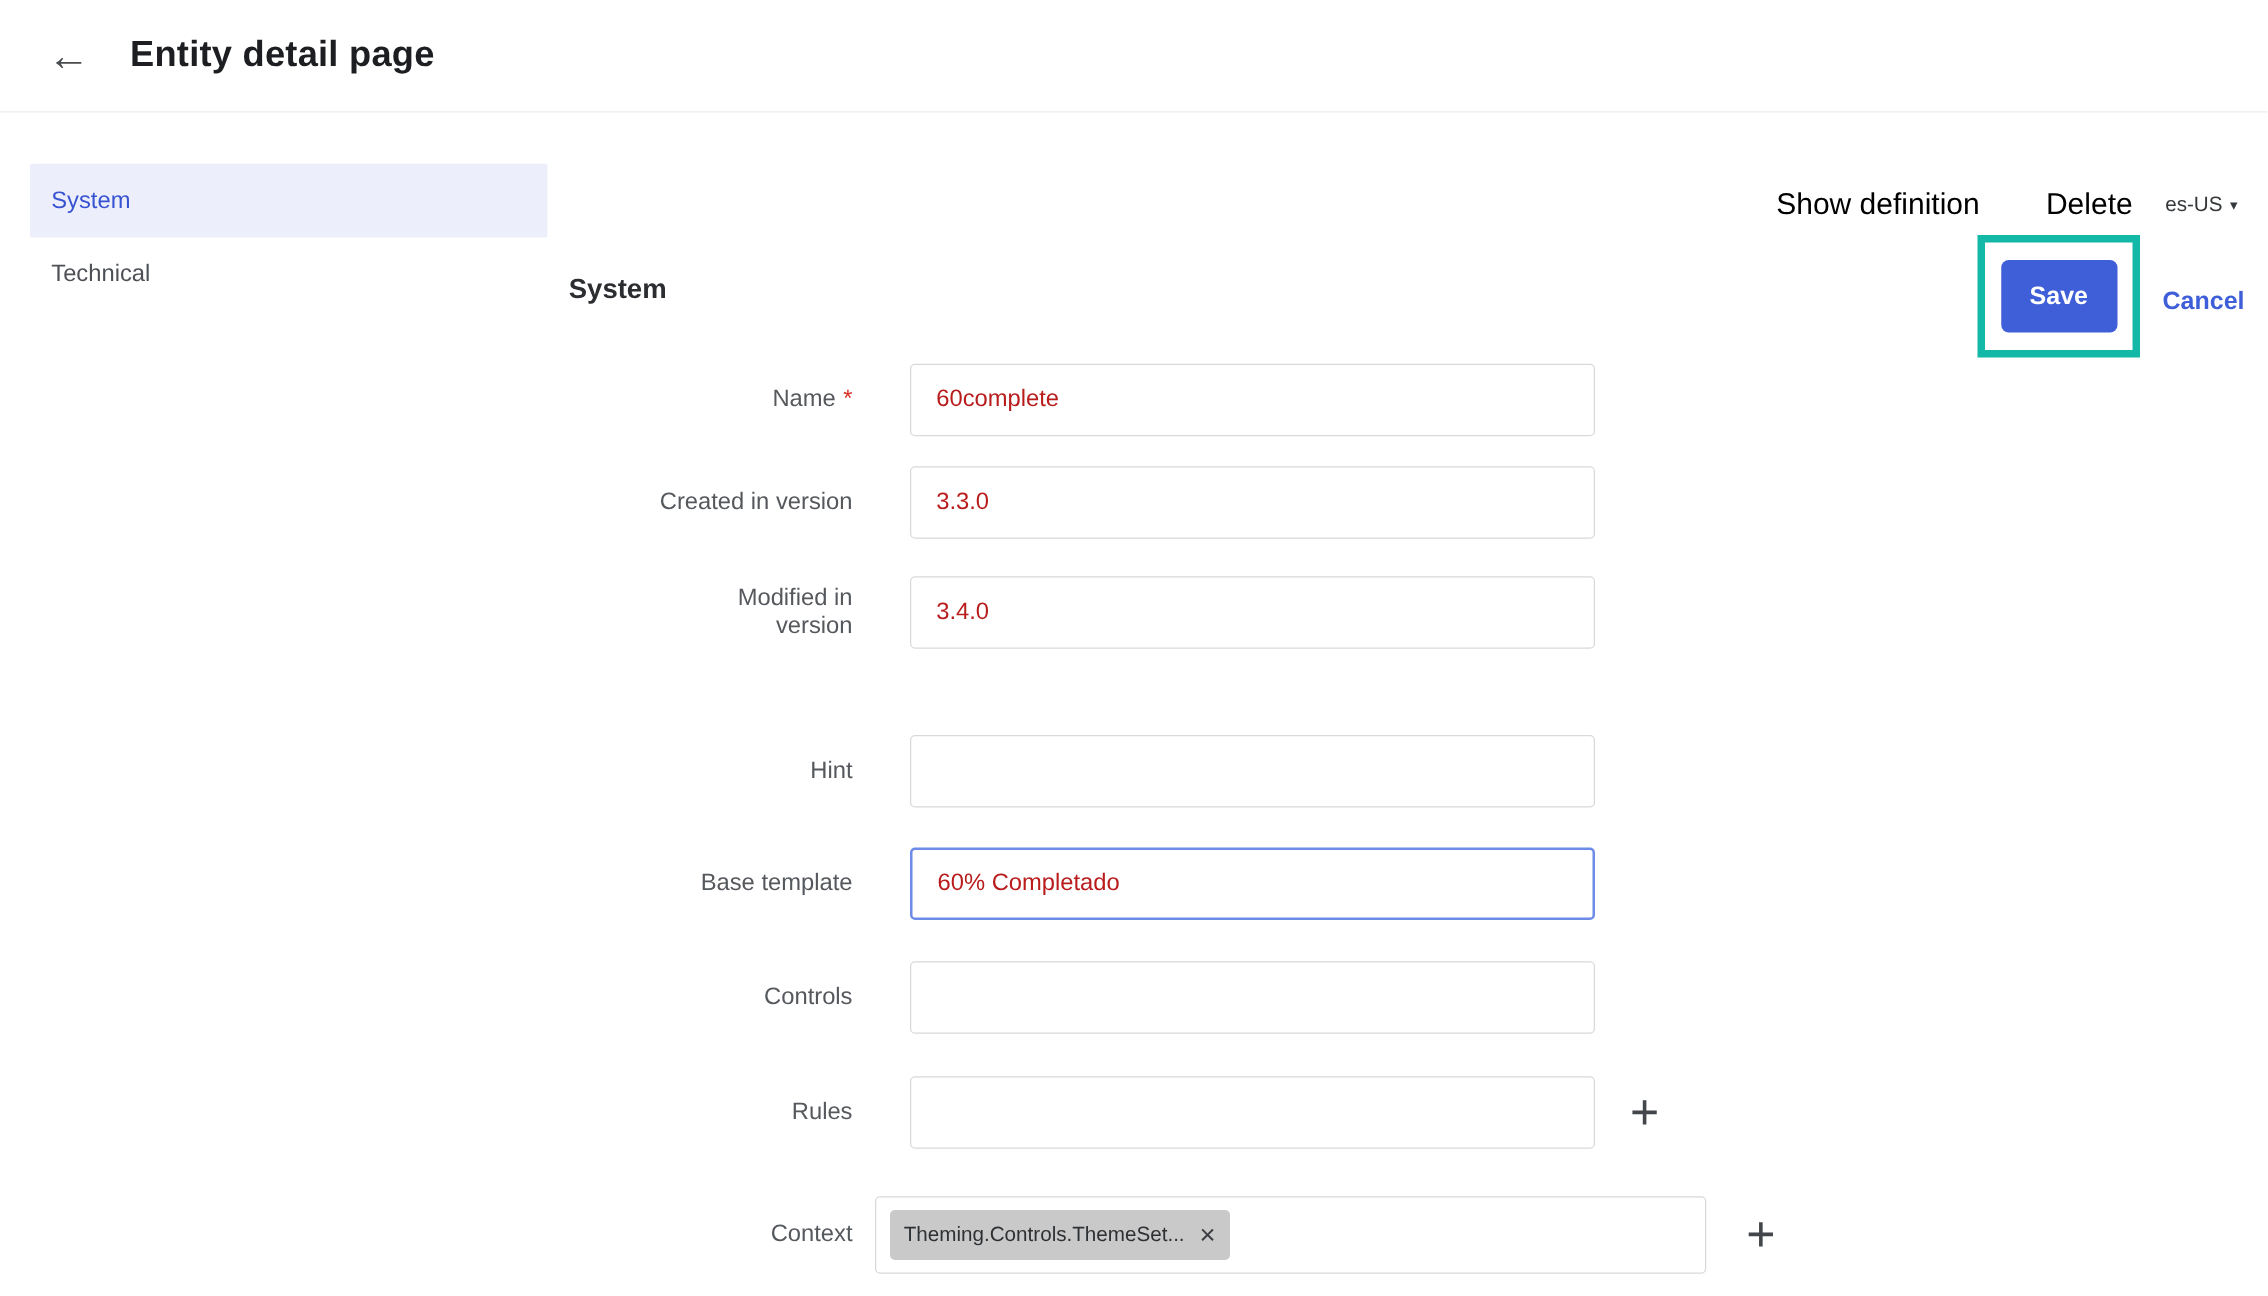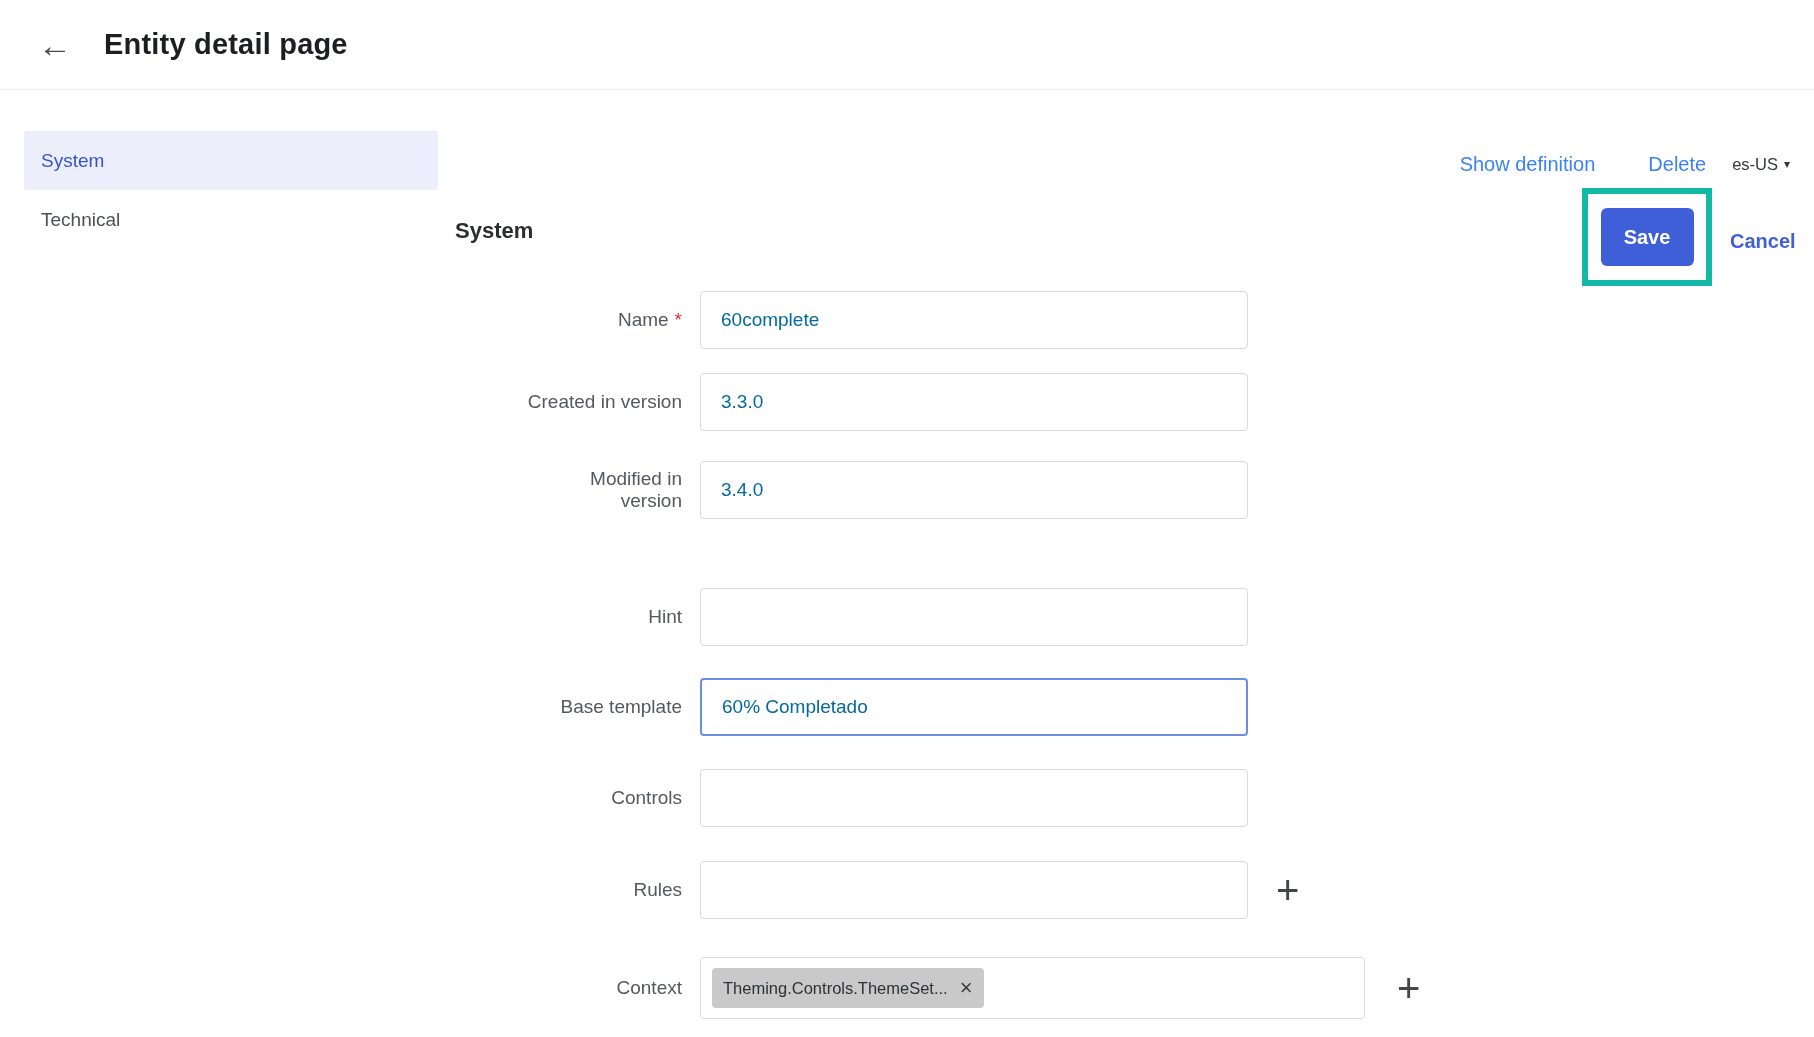--- a/index.html
+++ b/index.html
@@ -36,21 +36,21 @@
     padding-left: 17px; font-size: 19px; color: #4d5156; cursor: pointer;
     border-radius: 2px;
   }
   .side-item.active { background: #ECEFFB; color: #3753D1; }
 
   
   .actions-top {
     position: absolute; top: 150px; right: 24px; height: 28px;
     display: flex; align-items: center;
   }
-  .action-link { font-size: 20px; color: #3b82f6; cursor: pointer; }
+  .action-link { font-size: 24px; color: #000000; cursor: pointer; }
   .action-show { margin-right: 53px; }
   .action-delete { margin-right: 26px; }
   .locale { font-size: 16.5px; color: #35383b; display: flex; align-items: center; cursor: pointer; }
   .locale .caret { font-size: 12px; margin-left: 6px; color: #35383b; }
 
   .save-highlight {
     position: absolute; left: 1582px; top: 188px;
     width: 130px; height: 98px;
     border: 6px solid #14b8a6;
     display: flex; align-items: center; justify-content: center;
@@ -82,22 +82,22 @@
     font-size: 19px; color: #55585c;
     margin-right: 18px;
   }
   .lbl .lbl-text { display: inline-block; }
   .lbl.narrow .lbl-text { width: 118px; }
   .req { color: #d93025; margin-left: 6px; font-size: 19px; }
   .inp {
     width: 548px; height: 58px;
     border: 1px solid #d9d9d9; border-radius: 4px;
     font-family: "Liberation Sans", sans-serif;
-    font-size: 19px; color: #0369a1;
-    padding: 0 20px; background: #fff; outline: none;
+    font-size: 19px; color: #b91c1c;
+    padding: 0 20px; background: #fff; outline: none; margin-left: 28px;
   }
   .inp.focused { border: 2px solid #6D8CE8; }
   .add-btn {
     margin-left: 28px;
     font-size: 40px; font-weight: 300; color: #43464a;
     line-height: 58px; cursor: pointer; user-select: none;
   }
   
   .tagbox {
     width: 665px; height: 62px;

